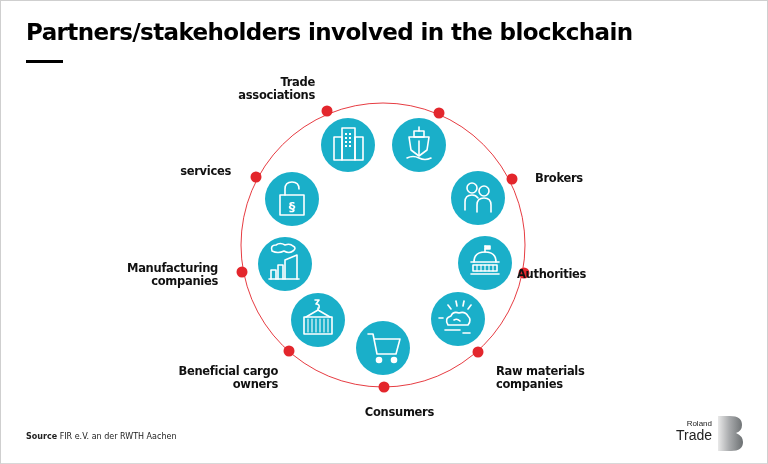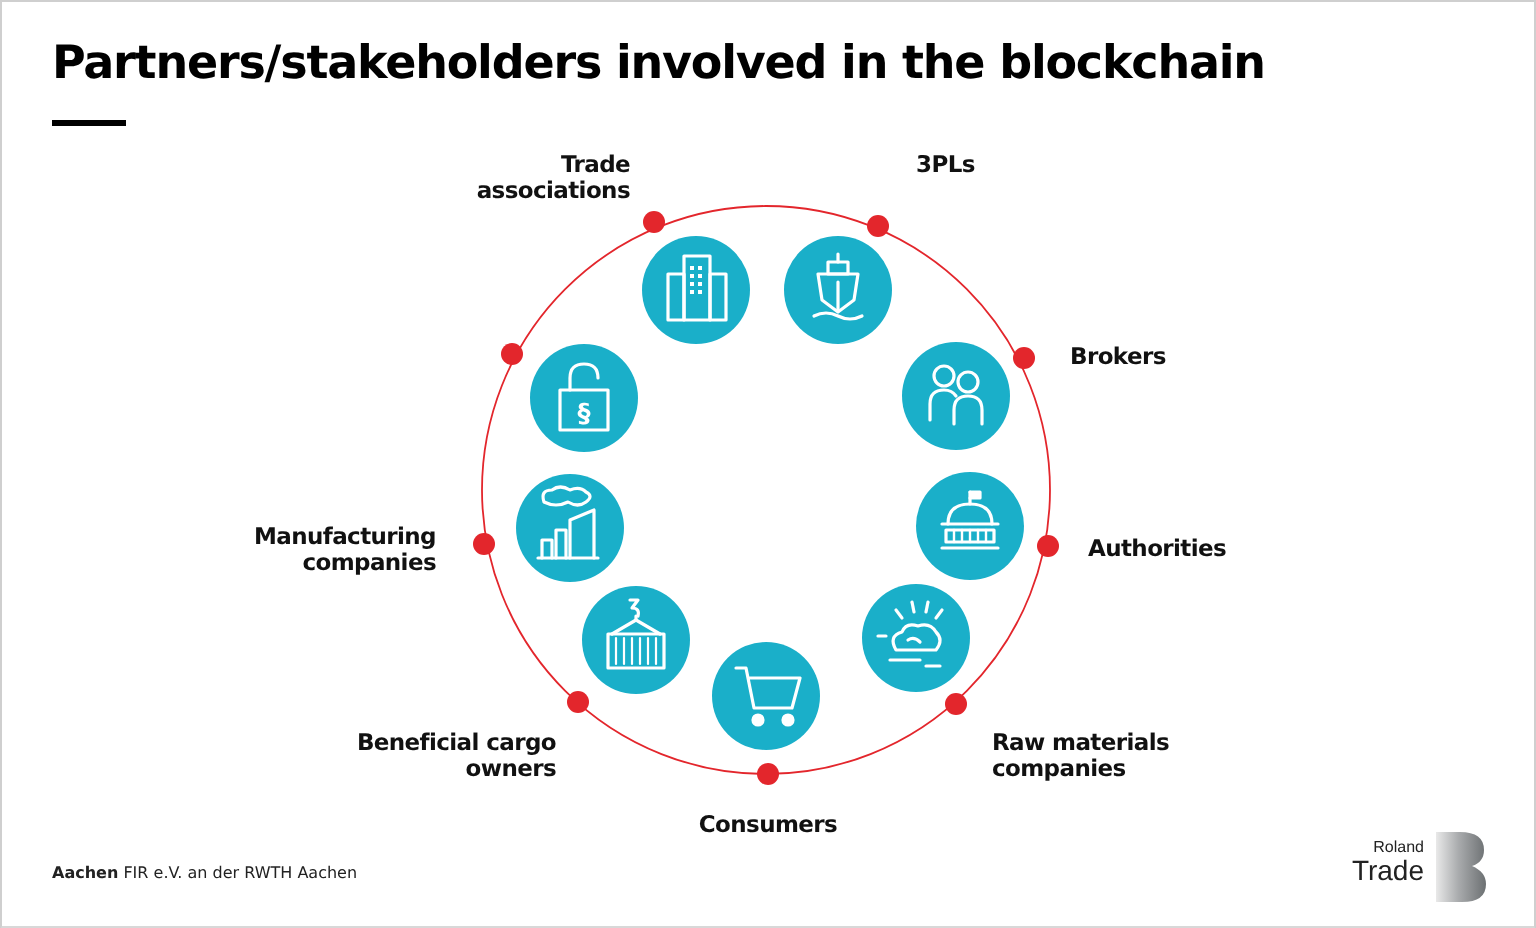--- a/index.html
+++ b/index.html
@@ -162,47 +162,47 @@
   <g>
     <path d="M718 416 H730 Q742 416 742 425 Q742 431 736 433 Q743 436 743 442 Q743 451 731 451 H718 Z" fill="url(#bgrad)"></path>
   </g>
 </svg>
 
 <div class="lbl r" style="right:453px; top:76px;">
   <span>Trade</span>
   <span>associations</span>
 </div>
 <div class="lbl l" style="left:458px; top:76px;">
-  <span>3PLs</span>
 </div>
 <div class="lbl l" style="left:535px; top:172px;">
   <span>Brokers</span>
 </div>
-<div class="lbl l" style="left:544px; top:268px;">
+<div class="lbl l" style="left:517px; top:268px;">
   <span>Authorities</span>
 </div>
 <div class="lbl l" style="left:496px; top:365px;">
   <span>Raw materials</span>
   <span>companies</span>
 </div>
-<div class="lbl c" style="left:334px; width:100px; top:406px;">
+<div class="lbl c" style="left:334px; width:100px; top:406px;text-align:right;">
   <span>Consumers</span>
 </div>
 <div class="lbl r" style="right:490px; top:365px;">
   <span>Beneficial cargo</span>
   <span>owners</span>
 </div>
 <div class="lbl r" style="right:550px; top:262px;">
   <span>Manufacturing</span>
   <span>companies</span>
 </div>
 <div class="lbl r" style="right:537px; top:165px;">
+  <span>services</span>
 </div>
 
 <div class="source">
-  <b>Aachen</b>
+  <b>Source</b>
   <span>FIR e.V. an der RWTH Aachen</span>
 </div>
 
 <div class="logo">
   <div class="l1">Roland</div>
   <div class="l2">Trade</div>
 </div>
 
 </body></html>

